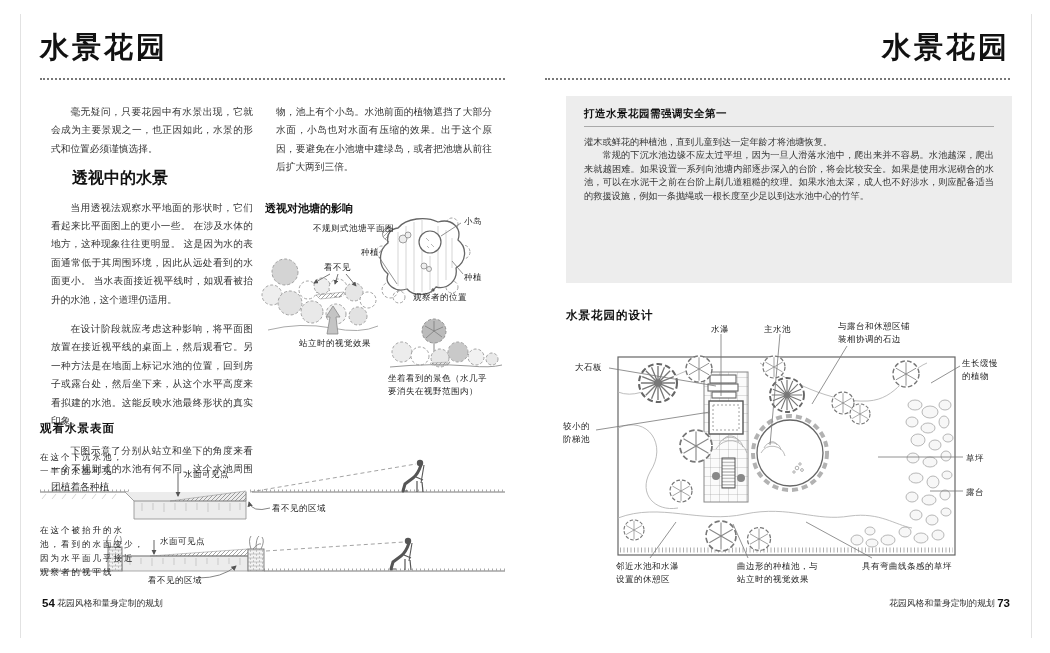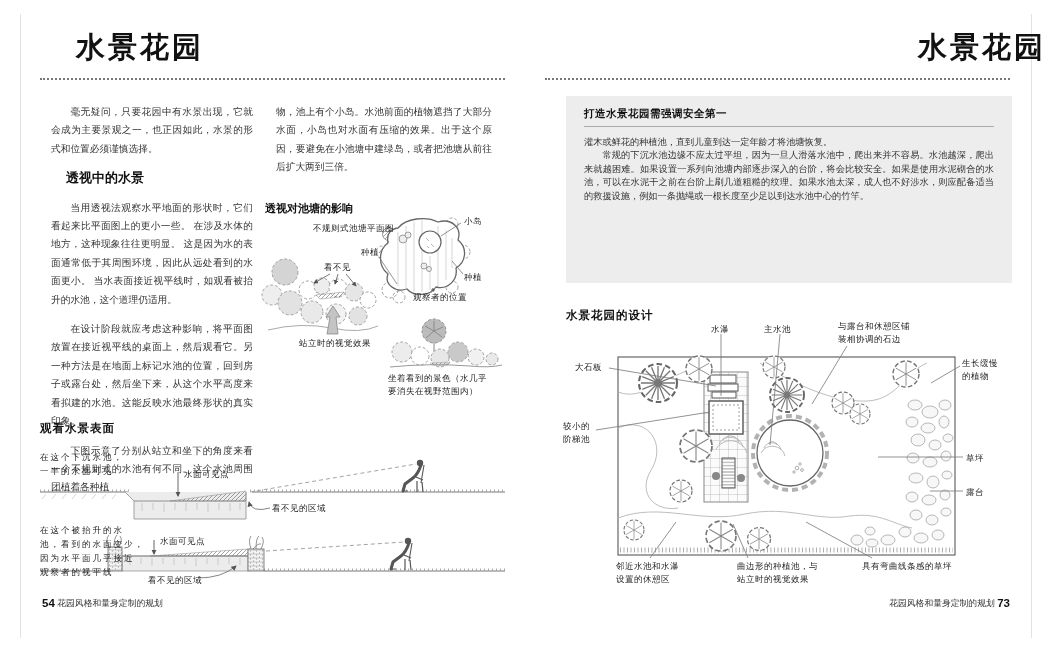--- a/index.html
+++ b/index.html
@@ -1,25 +1,25 @@
 <!DOCTYPE html>
 <html><head>
 <meta charset="utf-8">
 <style>
   html,body{margin:0;padding:0;background:#fff;}
   #canvas{position:relative;width:1050px;height:653px;background:#fff;overflow:hidden;
           font-family:"Liberation Serif",serif;color:#2a2a2a;}
   .edge{position:absolute;top:14px;height:624px;width:1px;background:#e2e2e2;}
   .page-title{position:absolute;font-family:"Liberation Sans",sans-serif;font-weight:bold;
-              font-size:29px;letter-spacing:3px;color:#111;margin-left:36px;}
+              font-size:29px;letter-spacing:3px;color:#111;}
   .dotrule{position:absolute;height:0;border-top:2px dotted #777;width:465px;}
   .bodycol{position:absolute;font-size:9.7px;line-height:18.4px;text-align:justify;color:#333;}
   .bodycol p{margin:11px;text-indent:2em;}
   .bodycol p.noindent{text-indent:0;}
-  .h3{font-family:"Liberation Sans",sans-serif;font-weight:bold;font-size:13px;color:#111;
+  .h3{font-family:"Liberation Sans",sans-serif;font-weight:bold;font-size:16px;color:#111;
       margin:11px 0 5px;text-indent:2em;}
   .h3.flush{text-indent:0;}
   .sect-h{position:absolute;font-family:"Liberation Sans",sans-serif;font-weight:bold;
           font-size:11.5px;color:#111;letter-spacing:1px;}
   .dlabel{position:absolute;font-family:"Liberation Sans",sans-serif;font-size:8.5px;
           color:#222;white-space:pre-line;line-height:1.5;letter-spacing:.5px;}
   .dlabel.sp{letter-spacing:2px;line-height:1.65;}
   .safety{position:absolute;left:566px;top:96px;width:446px;height:187px;background:#ededed;
           box-sizing:border-box;padding:9px 18px 10px;}
   .safety .sh{font-family:"Liberation Sans",sans-serif;font-weight:bold;font-size:10.5px;

